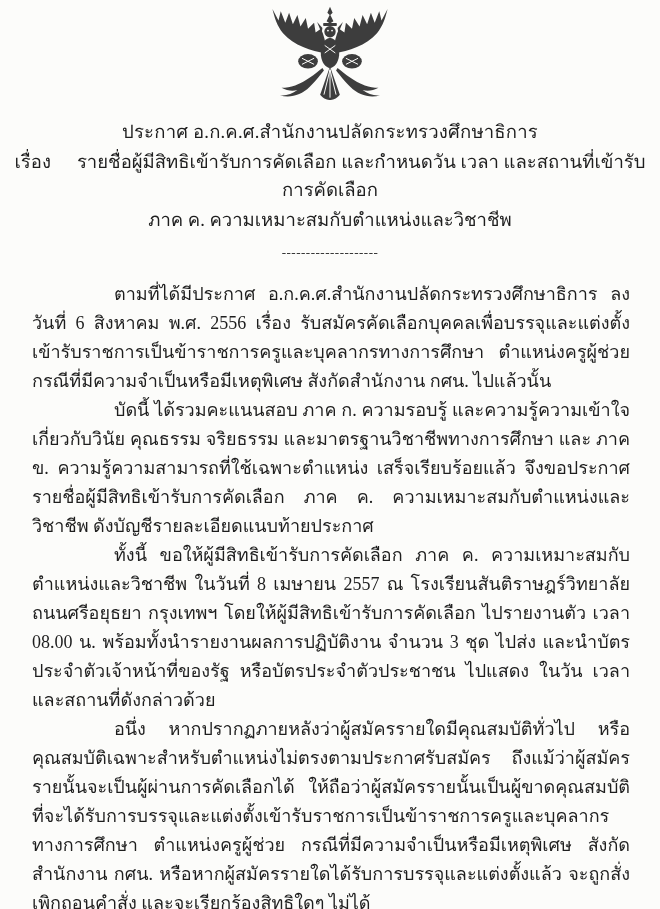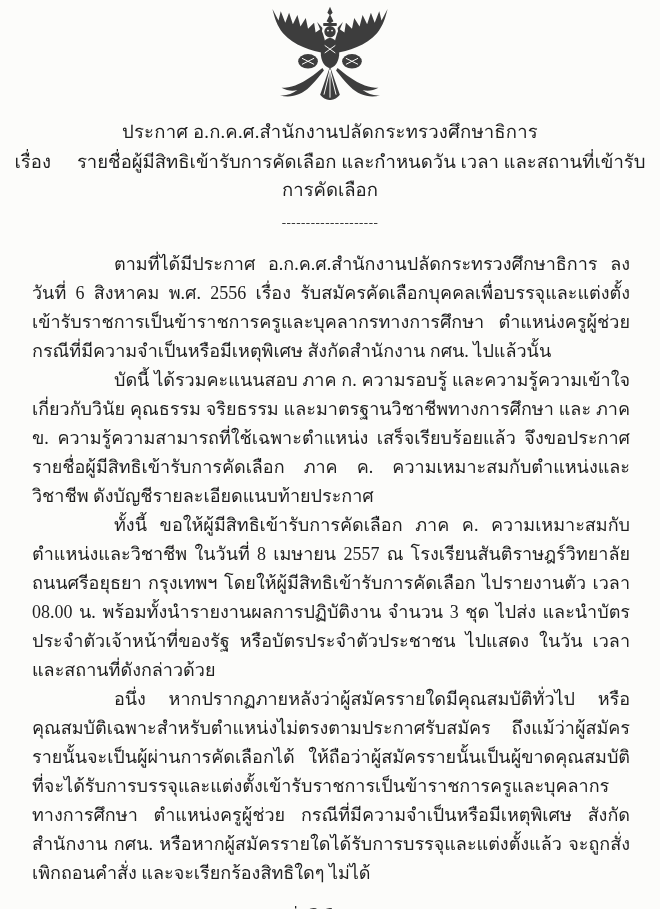--- a/index.html
+++ b/index.html
@@ -79,20 +79,21 @@
       <path class="ink-line" d="M73 69 L89 77 M73 77 L89 69"></path>
       <path class="ink-line" d="M131 69 L147 77 M131 77 L147 69"></path>
     </svg>
   </div>
 
   <div class="title-block">
     <div class="title-line1">ประกาศ อ.ก.ค.ศ.สำนักงานปลัดกระทรวงศึกษาธิการ</div>
     <div class="subject-row">
       <span class="subject-label">เรื่อง</span><span>รายชื่อผู้มีสิทธิเข้ารับการคัดเลือก และกำหนดวัน เวลา และสถานที่เข้ารับการคัดเลือก</span>
     </div>
+    <div class="title-line3">ภาค ค.  ความเหมาะสมกับตำแหน่งและวิชาชีพ</div>
     <div class="separator">--------------------</div>
   </div>
 
   <div class="body-block">
     <p>ตามที่ได้มีประกาศ อ.ก.ค.ศ.สำนักงานปลัดกระทรวงศึกษาธิการ  ลงวันที่ 6 สิงหาคม พ.ศ. 2556 เรื่อง รับสมัครคัดเลือกบุคคลเพื่อบรรจุและแต่งตั้งเข้ารับราชการเป็นข้าราชการครูและบุคลากรทางการศึกษา ตำแหน่งครูผู้ช่วย กรณีที่มีความจำเป็นหรือมีเหตุพิเศษ  สังกัดสำนักงาน กศน. ไปแล้วนั้น</p>
     <p>บัดนี้ ได้รวมคะแนนสอบ ภาค ก. ความรอบรู้  และความรู้ความเข้าใจเกี่ยวกับวินัย คุณธรรม จริยธรรม  และมาตรฐานวิชาชีพทางการศึกษา และ ภาค ข. ความรู้ความสามารถที่ใช้เฉพาะตำแหน่ง เสร็จเรียบร้อยแล้ว  จึงขอประกาศรายชื่อผู้มีสิทธิเข้ารับการคัดเลือก  ภาค ค. ความเหมาะสมกับตำแหน่งและวิชาชีพ  ดังบัญชีรายละเอียดแนบท้ายประกาศ</p>
     <p>ทั้งนี้ ขอให้ผู้มีสิทธิเข้ารับการคัดเลือก  ภาค ค.  ความเหมาะสมกับตำแหน่งและวิชาชีพ ในวันที่ 8  เมษายน 2557 ณ โรงเรียนสันติราษฎร์วิทยาลัย ถนนศรีอยุธยา กรุงเทพฯ  โดยให้ผู้มีสิทธิเข้ารับการคัดเลือก ไปรายงานตัว  เวลา 08.00 น.  พร้อมทั้งนำรายงานผลการปฏิบัติงาน  จำนวน 3 ชุด  ไปส่ง และนำบัตรประจำตัวเจ้าหน้าที่ของรัฐ หรือบัตรประจำตัวประชาชน ไปแสดง ในวัน เวลา และสถานที่ดังกล่าวด้วย</p>
     <p>อนึ่ง หากปรากฏภายหลังว่าผู้สมัครรายใดมีคุณสมบัติทั่วไป หรือคุณสมบัติเฉพาะสำหรับตำแหน่งไม่ตรงตามประกาศรับสมัคร ถึงแม้ว่าผู้สมัครรายนั้นจะเป็นผู้ผ่านการคัดเลือกได้ ให้ถือว่าผู้สมัครรายนั้นเป็นผู้ขาดคุณสมบัติที่จะได้รับการบรรจุและแต่งตั้งเข้ารับราชการเป็นข้าราชการครูและบุคลากรทางการศึกษา ตำแหน่งครูผู้ช่วย กรณีที่มีความจำเป็นหรือมีเหตุพิเศษ  สังกัดสำนักงาน กศน. หรือหากผู้สมัครรายใดได้รับการบรรจุและแต่งตั้งแล้ว จะถูกสั่งเพิกถอนคำสั่ง และจะเรียกร้องสิทธิใดๆ ไม่ได้</p>
   </div>
 

